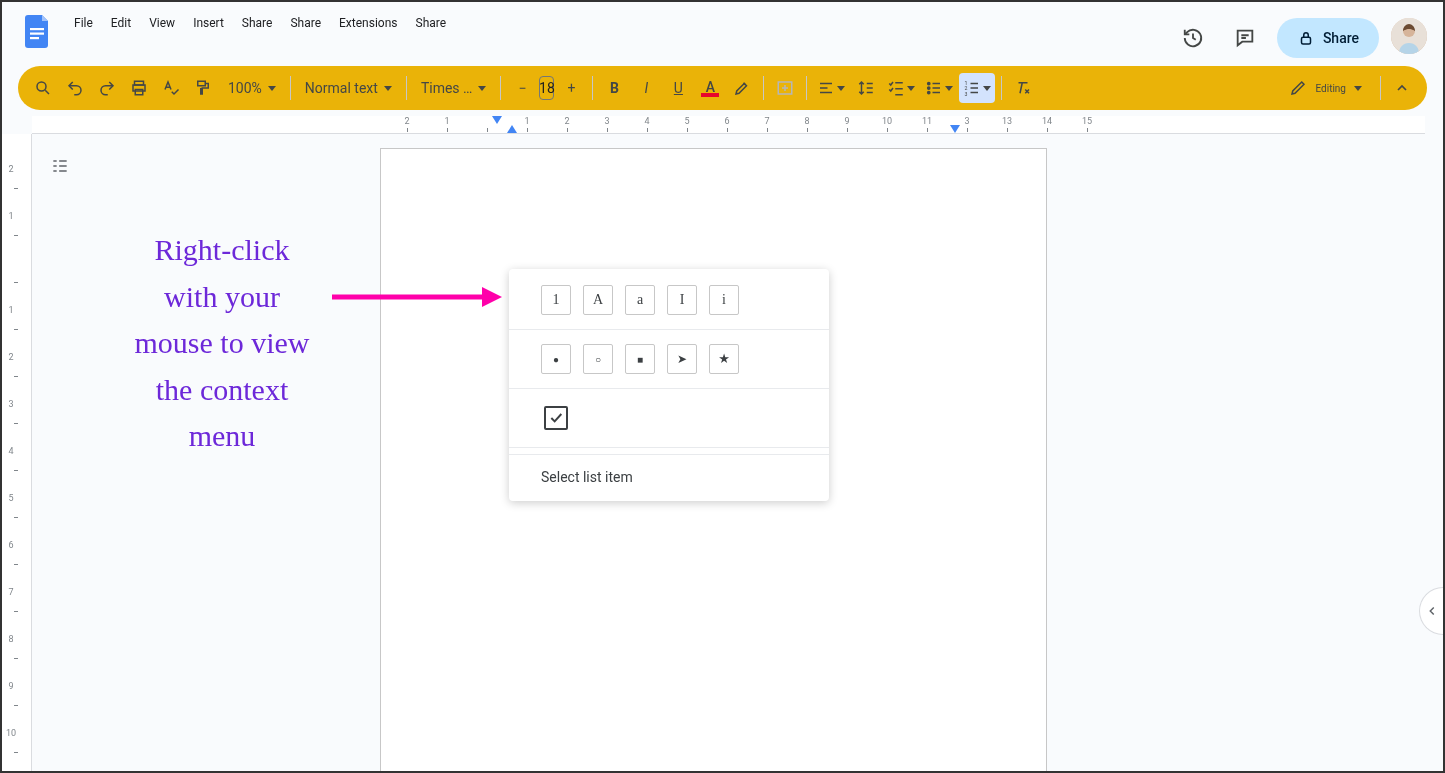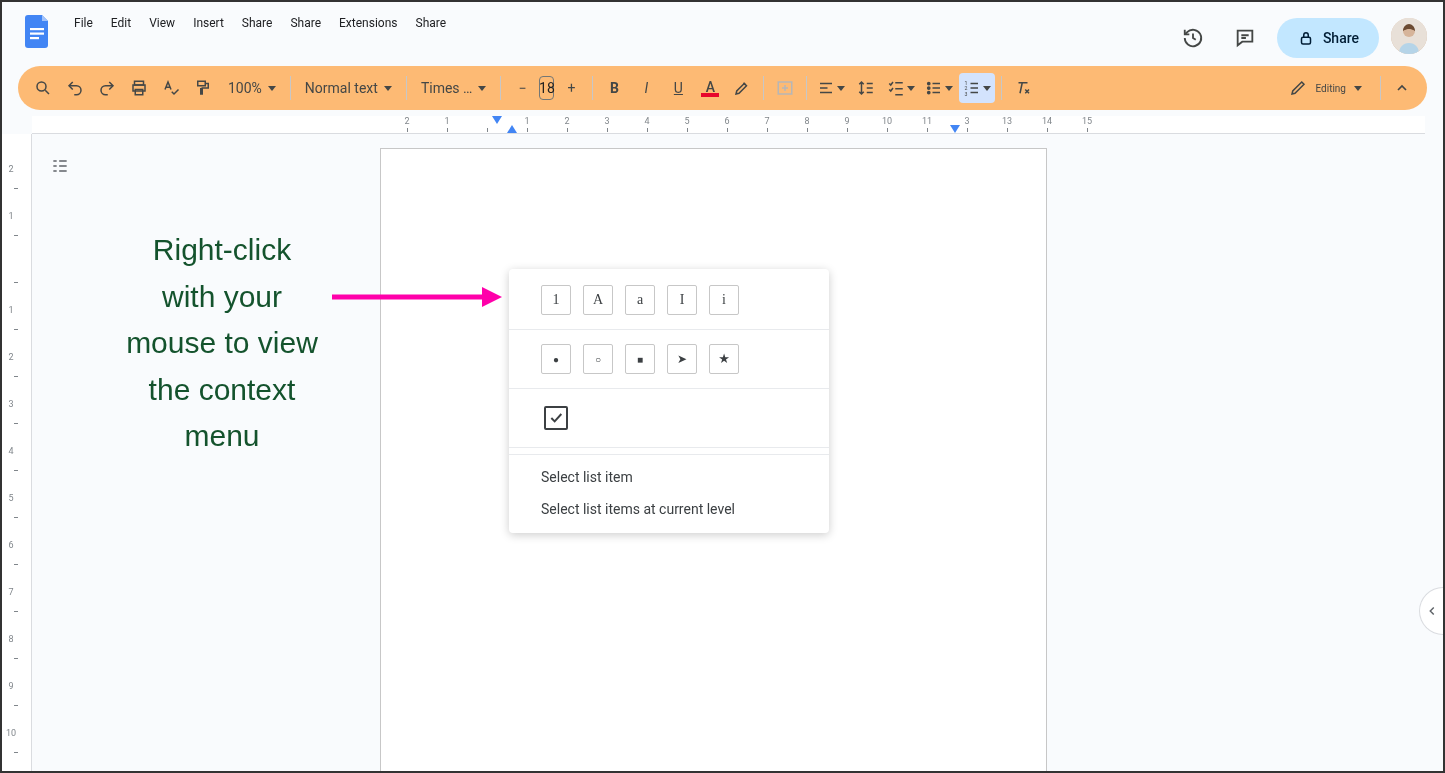--- a/index.html
+++ b/index.html
@@ -13,21 +13,21 @@
 .doc-title { font-size: 18px; color: #3c4043; padding: 2px 6px; border-radius: 4px; }
 .title-icon { color: #5f6368; cursor: pointer; display: flex; align-items: center; }
 .menus { display: flex; gap: 2px; padding: 2px 0; }
 .menu-item { padding: 4px 8px; font-size: 12px; color: #202124; border-radius: 4px; cursor: pointer; }
 .header-right { display: flex; gap: 12px; padding-top: 8px; }
 .hdr-btn { width: 40px; height: 40px; border-radius: 50%; display: flex; align-items: center; justify-content: center; color: #444746; cursor: pointer; }
 .share-btn { background: #c2e7ff; border-radius: 40px; padding: 10px 20px; display: flex; align-items: center; gap: 8px; font-size: 14px; font-weight: 500; color: #001d35; cursor: pointer; }
 .avatar { width: 36px; height: 36px; border-radius: 50%; background: linear-gradient(#e8d4c4, #c9a888); display:flex; align-items:center; justify-content:center; overflow:hidden; }
 .avatar svg { width: 36px; height: 36px; }
 
-.toolbar { margin: 8px 16px 0 16px; background: #fdba74; border-radius: 24px; padding: 4px 10px; display: flex; align-items: center; gap: 2px; height: 44px; justify-content: flex-end; }
+.toolbar { margin: 8px 16px 0 16px; background: #eab308; border-radius: 24px; padding: 4px 10px; display: flex; align-items: center; gap: 2px; height: 44px; justify-content: flex-end; }
 .tb-btn { min-width: 30px; height: 30px; border-radius: 4px; display: flex; align-items: center; justify-content: center; color: #444746; cursor: pointer; padding: 0 4px; font-size: 14px; }
 .tb-btn.active { background: #d3e3fd; }
 .tb-sep { width: 1px; height: 24px; background: #c7c7c7; margin: 0 4px; }
 .tb-text { padding: 0 8px; font-size: 14px; color: #444746; display: flex; align-items: center; gap: 6px; cursor: pointer; }
 .font-size-group { display: flex; align-items: center; gap: 2px; }
 .font-size-box { border: 1px solid #747775; border-radius: 4px; width: 15px; height: 24px; display: flex; align-items: center; justify-content: center; font-size: 14px; color: #1f1f1f; }
 .text-color-btn { display: flex; flex-direction: column; align-items: center; justify-content: center; }
 .text-color-underline { width: 18px; height: 4px; background: #e8062c; margin-top: -2px; }
 .spacer { flex: 1; }
 .editing-btn { display: flex; align-items: center; gap: 8px; padding: 4px 12px; cursor: pointer; color: #444746; font-size: 10px; }
@@ -50,21 +50,21 @@
 .outline-btn { position: absolute; top: 14px; left: 10px; width: 36px; height: 36px; border-radius: 4px; display: flex; align-items: center; justify-content: center; color: #5f6368; cursor: pointer; }
 .page { position: absolute; top: 14px; left: 348px; width: 667px; height: 920px; background: #fff; border: 1px solid #c7c7c7; }
 
 .context-menu { position: absolute; top: 120px; left: 128px; width: 320px; background: #fff; border-radius: 4px; box-shadow: 0 2px 10px rgba(0,0,0,0.2); padding: 8px 0; }
 .cm-row { display: flex; gap: 12px; padding: 8px 32px; }
 .cm-box { width: 30px; height: 30px; border: 1px solid #c7c7c7; border-radius: 2px; display: flex; align-items: center; justify-content: center; font-size: 14px; color: #3c4043; cursor: pointer; font-family: "Times New Roman", serif; }
 .cm-box.checklist { border: 2px solid #3c4043; width: 24px; height: 24px; margin: 3px; }
 .cm-sep { height: 1px; background: #e8eaed; margin: 6px 0; }
 .cm-item { padding: 8px 32px; font-size: 14px; color: #3c4043; cursor: pointer; }
 
-.annotation { position: absolute; font-family: Liberation Sans, sans-serif; color: #14532d; font-size: 30px; font-weight: 500; line-height: 1.55; text-align: center; pointer-events: none; }
+.annotation { position: absolute; font-family: Liberation Serif, serif; color: #6d28d9; font-size: 30px; font-weight: 500; line-height: 1.55; text-align: center; pointer-events: none; }
 .arrow { position: absolute; pointer-events: none; }
 
 .side-handle { position: absolute; right: 0; top: 585px; width: 24px; height: 48px; background: #fff; border: 1px solid #dadce0; border-right: none; border-radius: 24px 0 0 24px; display: flex; align-items: center; justify-content: center; color: #5f6368; cursor: pointer; }
 
 .caret { width: 0; height: 0; border-left: 4px solid transparent; border-right: 4px solid transparent; border-top: 5px solid #444746; display: inline-block; }
 </style>
 </head>
 <body>
 
 <div class="header">
@@ -335,21 +335,20 @@
         <div class="cm-row">
           <div class="cm-box checklist">
               <svg width="16" height="16" viewBox="0 0 24 24" fill="none" stroke="#3c4043" stroke-width="3">
                 <path d="M5 12l5 5L20 6"></path>
               </svg>
             </div>
         </div>
         <div class="cm-sep"></div>
         <div class="cm-sep"></div>
         <div class="cm-item">Select list item</div>
-        <div class="cm-item">Select list items at current level</div>
       </div>
     </div>
   </div>
 </div>
 
 <div class="annotation" style="top:225px; left:80px; width:280px; white-space:pre-line">Right-click
 with your
 mouse to view
 the context
 menu</div>

